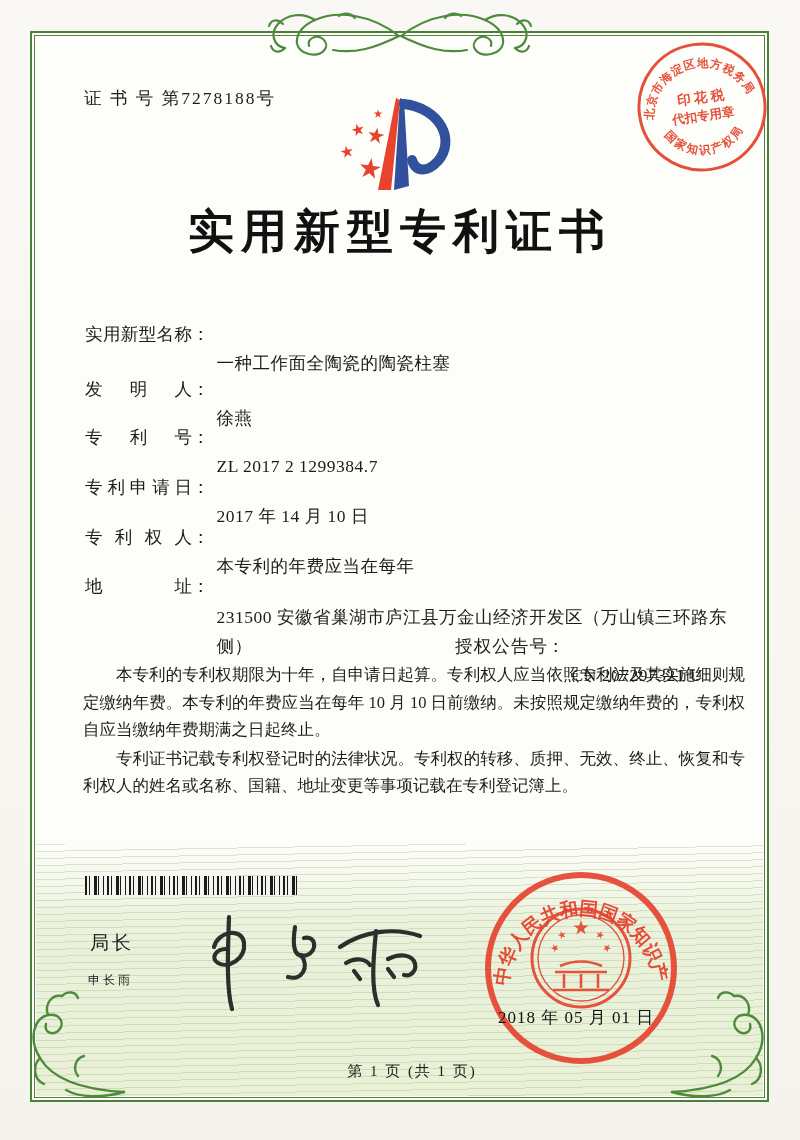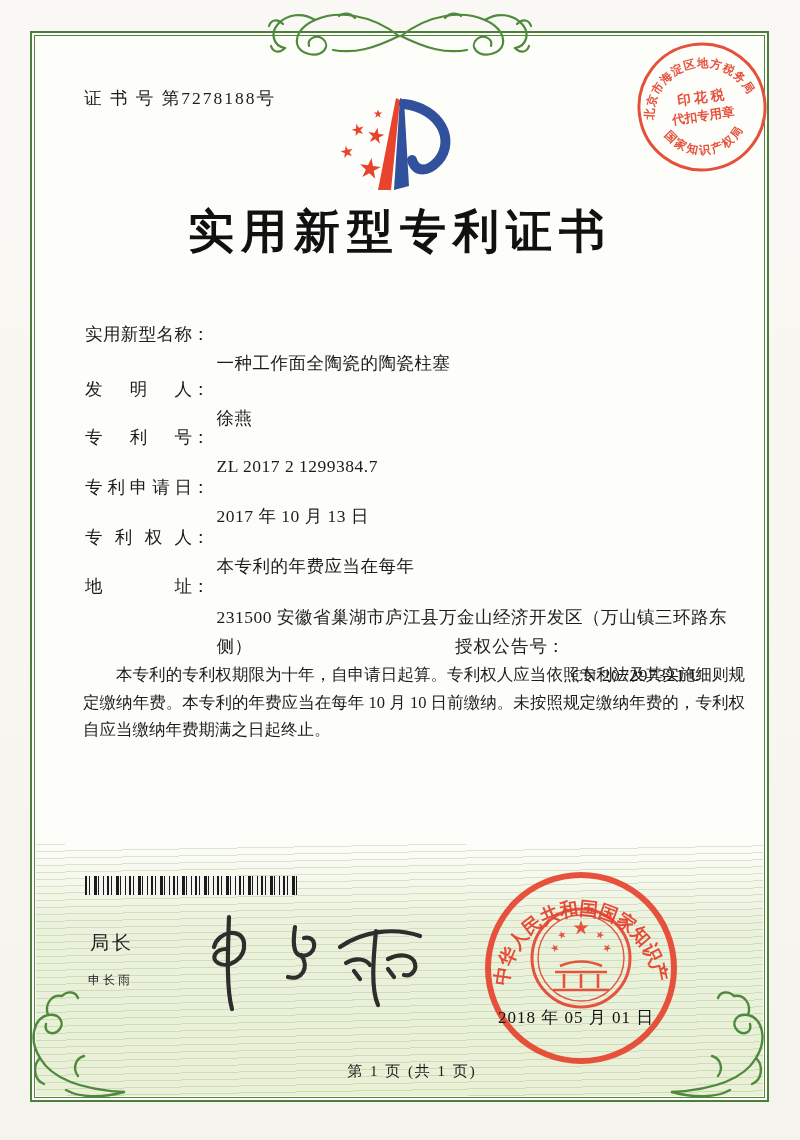--- a/index.html
+++ b/index.html
@@ -143,34 +143,35 @@
 <div class="abs frow r1">
   <span class="flabel">实用新型名称</span><span class="fcolon">：</span><span class="fvalue">一种工作面全陶瓷的陶瓷柱塞</span>
 </div>
 <div class="abs frow r2">
   <span class="flabel">发明人</span><span class="fcolon">：</span><span class="fvalue">徐燕</span>
 </div>
 <div class="abs frow r3">
   <span class="flabel">专利号</span><span class="fcolon">：</span><span class="fvalue">ZL 2017 2 1299384.7</span>
 </div>
 <div class="abs frow r4">
-  <span class="flabel">专利申请日</span><span class="fcolon">：</span><span class="fvalue">2017 年 10 月 13 日</span>
+  <span class="flabel">专利申请日</span><span class="fcolon">：</span><span class="fvalue">2017 年 14 月 10 日</span>
 </div>
 <div class="abs frow r5">
   <span class="flabel">专利权人</span><span class="fcolon">：</span><span class="fvalue">本专利的年费应当在每年</span>
 </div>
 <div class="abs frow r6">
   <span class="flabel">地址</span><span class="fcolon">：</span><span class="fvalue wrap">231500 安徽省巢湖市庐江县万金山经济开发区（万山镇三环路东侧）</span>
 </div>
 <div class="abs frow r7">
   <span class="r7b"><span class="flabel">授权公告号</span><span class="fcolon">：</span><span class="fvalue">CN 207297321 U</span></span>
 </div>
 
 <div class="abs body-text">
   <p>本专利的专利权期限为十年，自申请日起算。专利权人应当依照专利法及其实施细则规定缴纳年费。本专利的年费应当在每年 10 月 10 日前缴纳。未按照规定缴纳年费的，专利权自应当缴纳年费期满之日起终止。</p>
+  <p>专利证书记载专利权登记时的法律状况。专利权的转移、质押、无效、终止、恢复和专利权人的姓名或名称、国籍、地址变更等事项记载在专利登记簿上。</p>
 </div>
 
 <div class="abs barcode"></div>
 
 <div class="abs signer-title">局长</div>
 <div class="abs signer-name">申长雨</div>
 
 <svg class="abs signature" viewBox="0 0 235 118">
   <g fill="none" stroke="#1f1f1f" stroke-width="4.2" stroke-linecap="round" opacity="0.92">
     <path d="M16,44 C20,28 44,24 46,40 C48,56 30,66 20,60 C12,55 18,46 28,46"></path>

